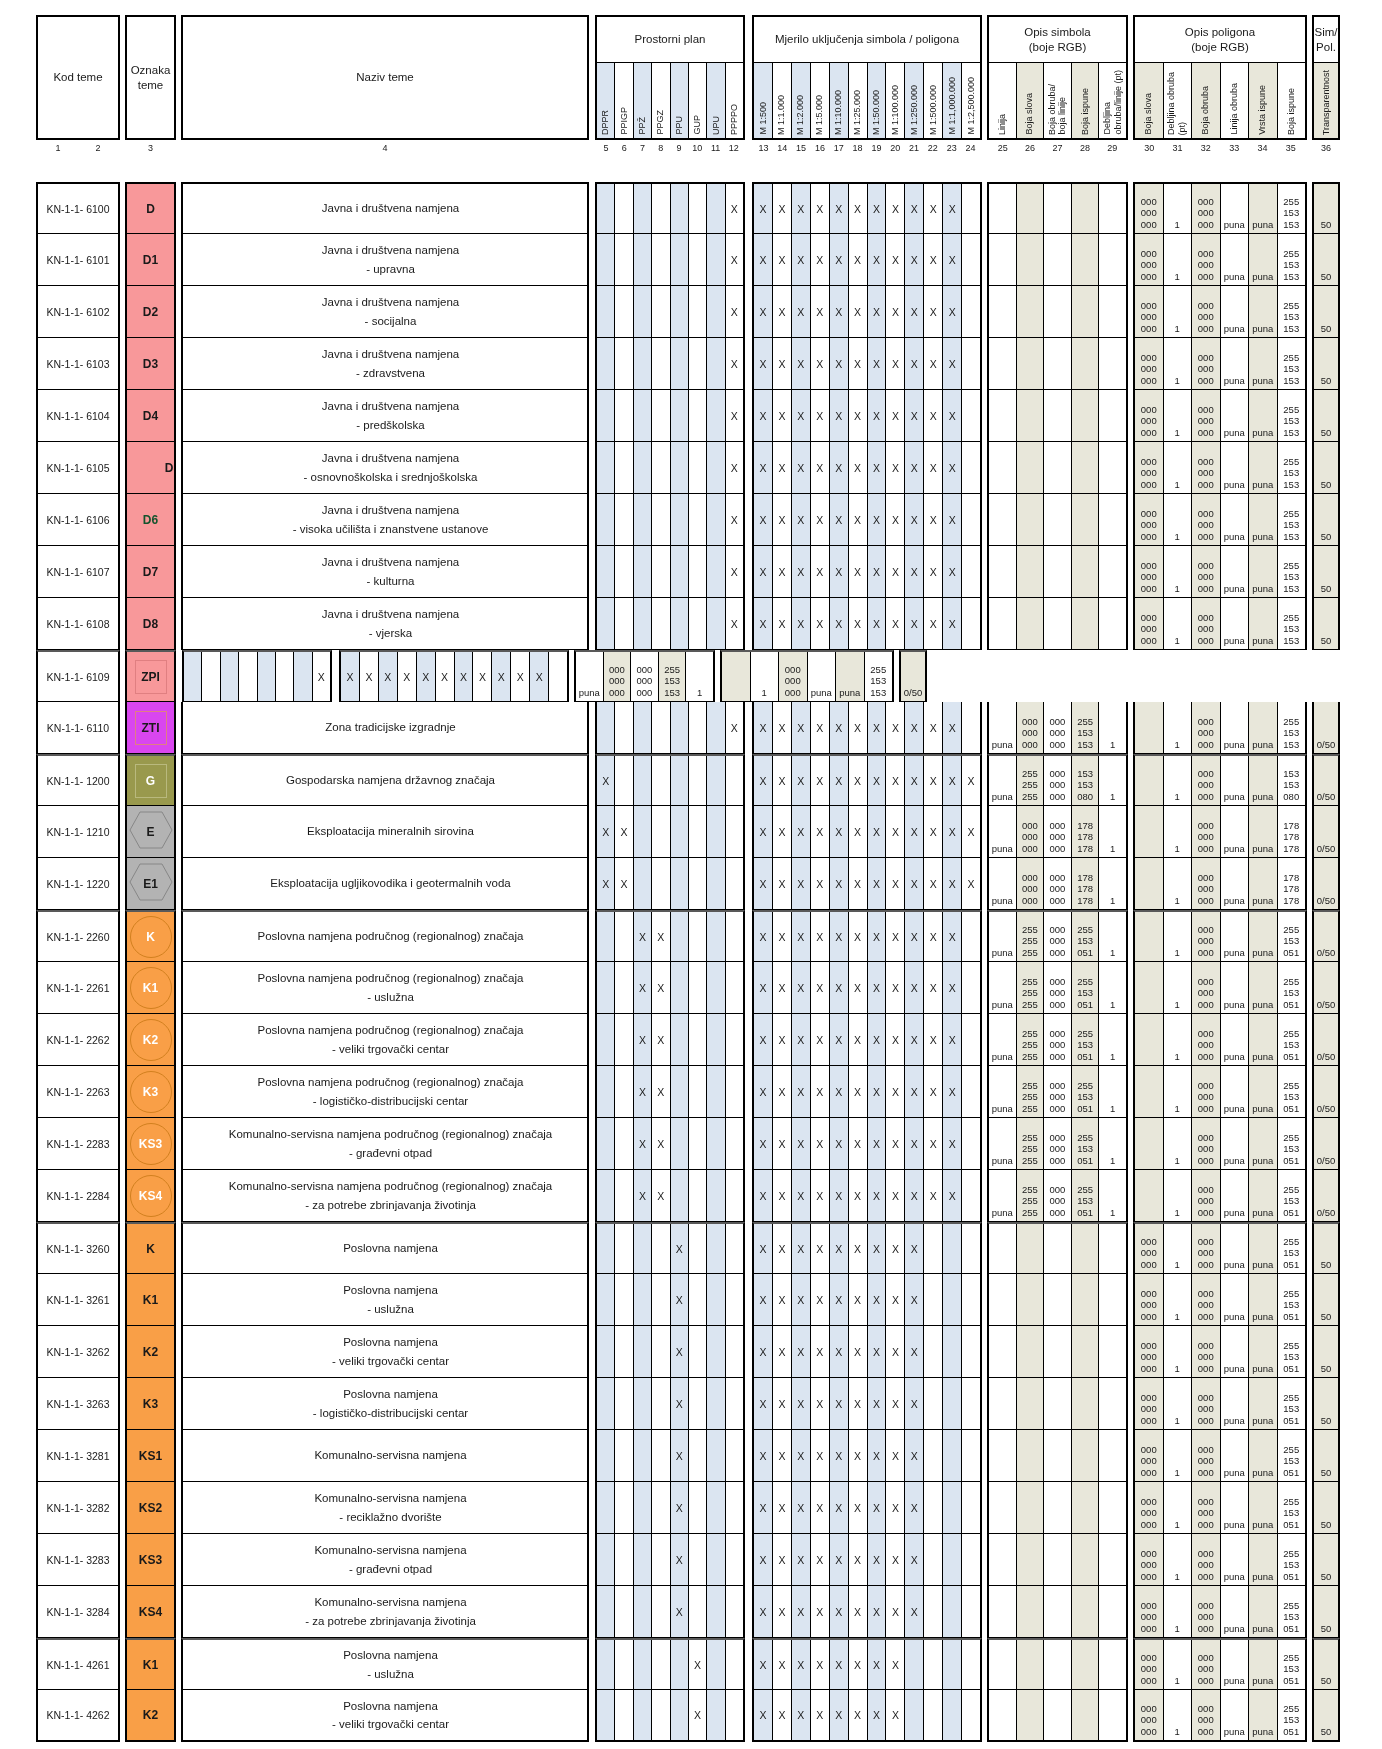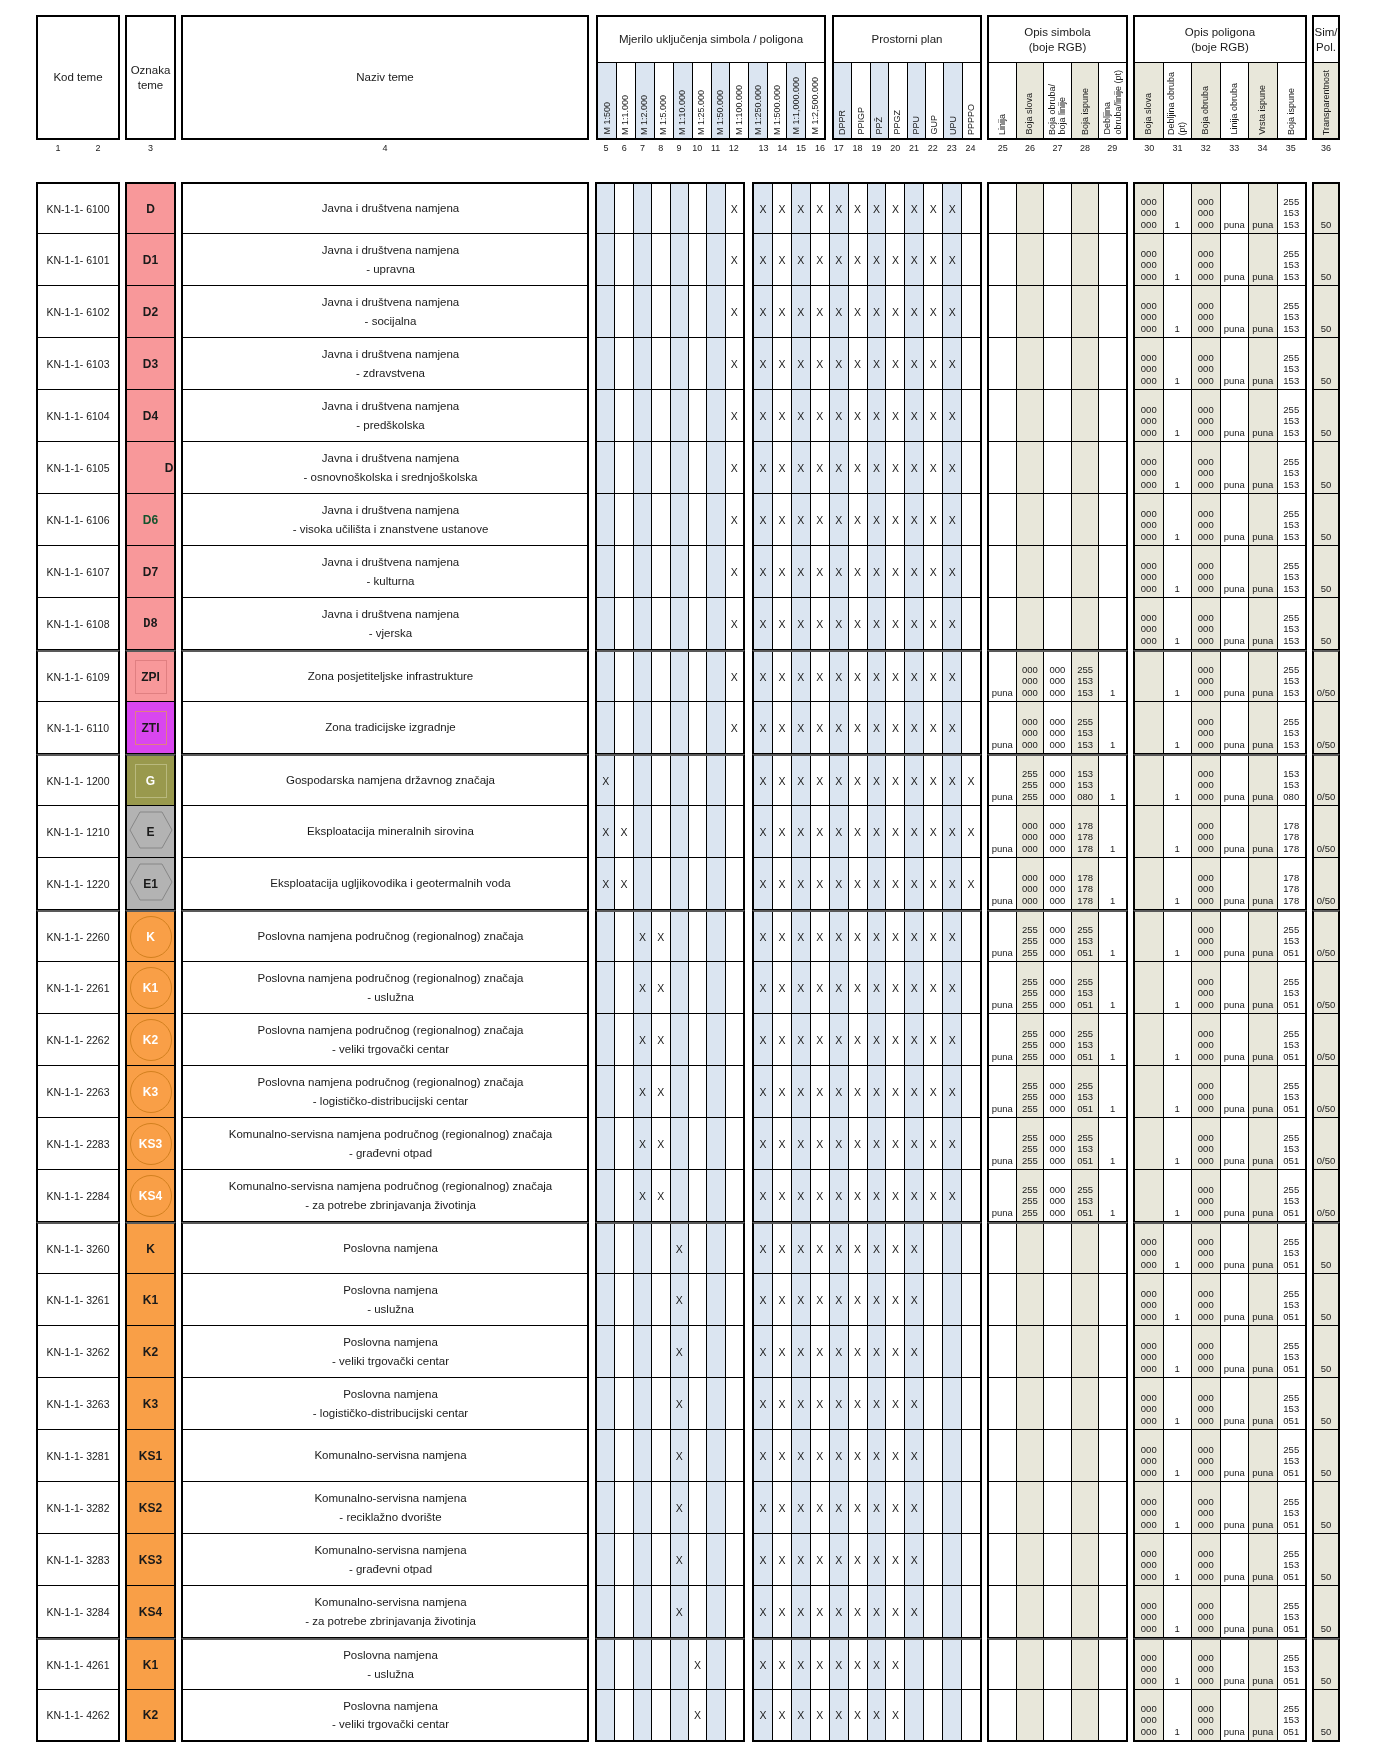--- a/index.html
+++ b/index.html
@@ -48,20 +48,49 @@
   .shape-hex{position:absolute;}
 </style>
 </head>
 <body>
 
 <div id="app">
     <div class="header-row">
       <div class="hcell blk-kod">Kod teme</div>
       <div class="hcell blk-oznaka">Oznaka teme</div>
       <div class="hcell blk-naziv">Naziv teme</div>
+      <div class="ghead blk-plan">
+        <div class="gtitle">Prostorni plan</div>
+        <div class="glabels">
+          <div class="gcell shade-blue">
+            <span class="vlab">DPPR</span>
+          </div>
+          <div class="gcell">
+            <span class="vlab">PPIGP</span>
+          </div>
+          <div class="gcell shade-blue">
+            <span class="vlab">PPŽ</span>
+          </div>
+          <div class="gcell">
+            <span class="vlab">PPGZ</span>
+          </div>
+          <div class="gcell shade-blue">
+            <span class="vlab">PPU</span>
+          </div>
+          <div class="gcell">
+            <span class="vlab">GUP</span>
+          </div>
+          <div class="gcell shade-blue">
+            <span class="vlab">UPU</span>
+          </div>
+          <div class="gcell">
+            <span class="vlab">PPPPO</span>
+          </div>
+        </div>
+      </div>
       <div class="ghead blk-mjerilo">
         <div class="gtitle">Mjerilo uključenja simbola / poligona</div>
         <div class="glabels">
           <div class="gcell shade-blue">
             <span class="vlab">M 1:500</span>
           </div>
           <div class="gcell">
             <span class="vlab">M 1:1.000</span>
           </div>
           <div class="gcell shade-blue">
@@ -86,49 +115,20 @@
             <span class="vlab">M 1:250.000</span>
           </div>
           <div class="gcell">
             <span class="vlab">M 1:500.000</span>
           </div>
           <div class="gcell shade-blue">
             <span class="vlab">M 1:1,000.000</span>
           </div>
           <div class="gcell">
             <span class="vlab">M 1:2,500.000</span>
-          </div>
-        </div>
-      </div>
-      <div class="ghead blk-plan">
-        <div class="gtitle">Prostorni plan</div>
-        <div class="glabels">
-          <div class="gcell shade-blue">
-            <span class="vlab">DPPR</span>
-          </div>
-          <div class="gcell">
-            <span class="vlab">PPIGP</span>
-          </div>
-          <div class="gcell shade-blue">
-            <span class="vlab">PPŽ</span>
-          </div>
-          <div class="gcell">
-            <span class="vlab">PPGZ</span>
-          </div>
-          <div class="gcell shade-blue">
-            <span class="vlab">PPU</span>
-          </div>
-          <div class="gcell">
-            <span class="vlab">GUP</span>
-          </div>
-          <div class="gcell shade-blue">
-            <span class="vlab">UPU</span>
-          </div>
-          <div class="gcell">
-            <span class="vlab">PPPPO</span>
           </div>
         </div>
       </div>
       <div class="ghead blk-simbol">
         <div class="gtitle">Opis simbola
 (boje RGB)</div>
         <div class="glabels">
           <div class="gcell">
             <span class="vlab">Linija</span>
           </div>
@@ -876,21 +876,21 @@
             <div class="val">50</div>
           </div>
         </div>
       </div>
       <div class="brow">
         <div class="blk blk-kod">
           <div class="bcell kodtxt">KN-1-1- 6108</div>
         </div>
         <div class="blk blk-oznaka">
           <div class="bcell">
-            <div class="badgecell" style="background: rgb(248, 152, 154); font-family: Liberation Mono, monospace;">
+            <div class="badgecell" style="background: rgb(248, 152, 154);">
               <span class="badge-label" style="color: rgb(26, 26, 26);">D8</span>
             </div>
           </div>
         </div>
         <div class="blk blk-naziv">
           <div class="bcell nazivcell">
             <div class="nline">Javna i društvena namjena</div>
             <div class="nline">- vjerska</div>
           </div>
         </div>
@@ -960,25 +960,20 @@
       <div class="brow gstart">
         <div class="blk blk-kod">
           <div class="bcell kodtxt">KN-1-1- 6109</div>
         </div>
         <div class="blk blk-oznaka">
           <div class="bcell">
             <div class="badgecell" style="background: rgb(248, 152, 154);">
               <div class="shape-square" style="border-color: rgb(224, 127, 129);"></div>
               <span class="badge-label" style="color: rgb(26, 26, 26);">ZPI</span>
             </div>
-          </div>
-        </div>
-        <div class="blk blk-naziv">
-          <div class="bcell nazivcell">
-            <div class="nline">Zona posjetiteljske infrastrukture</div>
           </div>
         </div>
         <div class="blk blk-plan">
           <div class="bcell xmark shade-blue"></div>
           <div class="bcell xmark"></div>
           <div class="bcell xmark shade-blue"></div>
           <div class="bcell xmark"></div>
           <div class="bcell xmark shade-blue"></div>
           <div class="bcell xmark"></div>
           <div class="bcell xmark shade-blue"></div>

